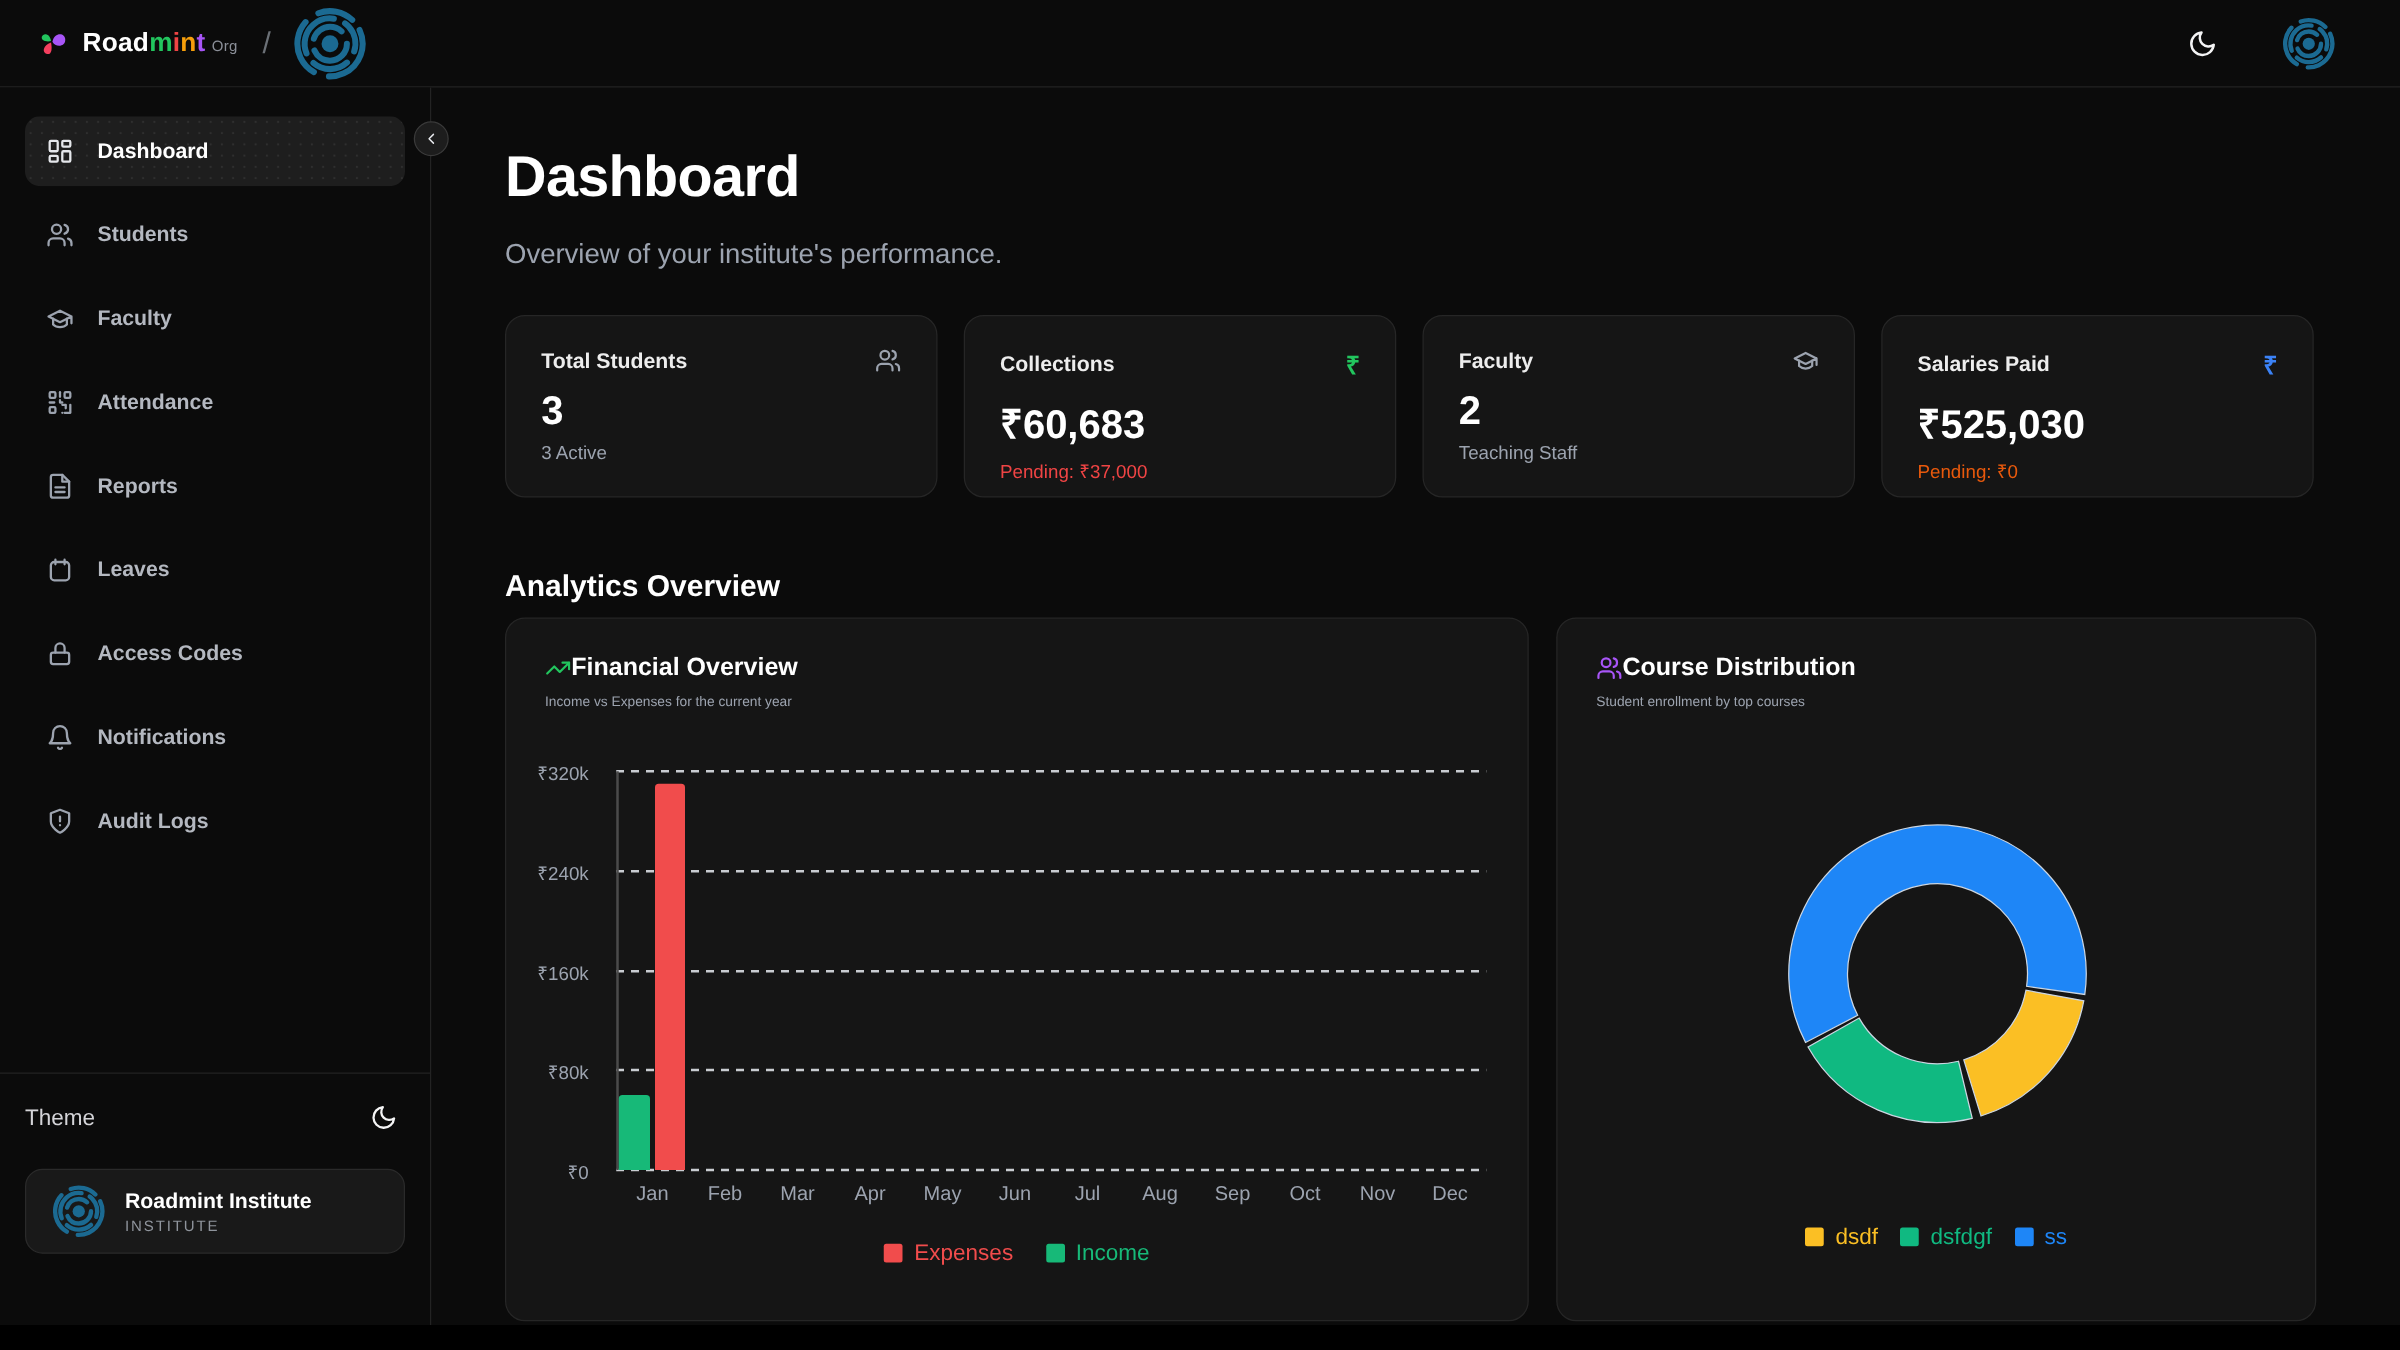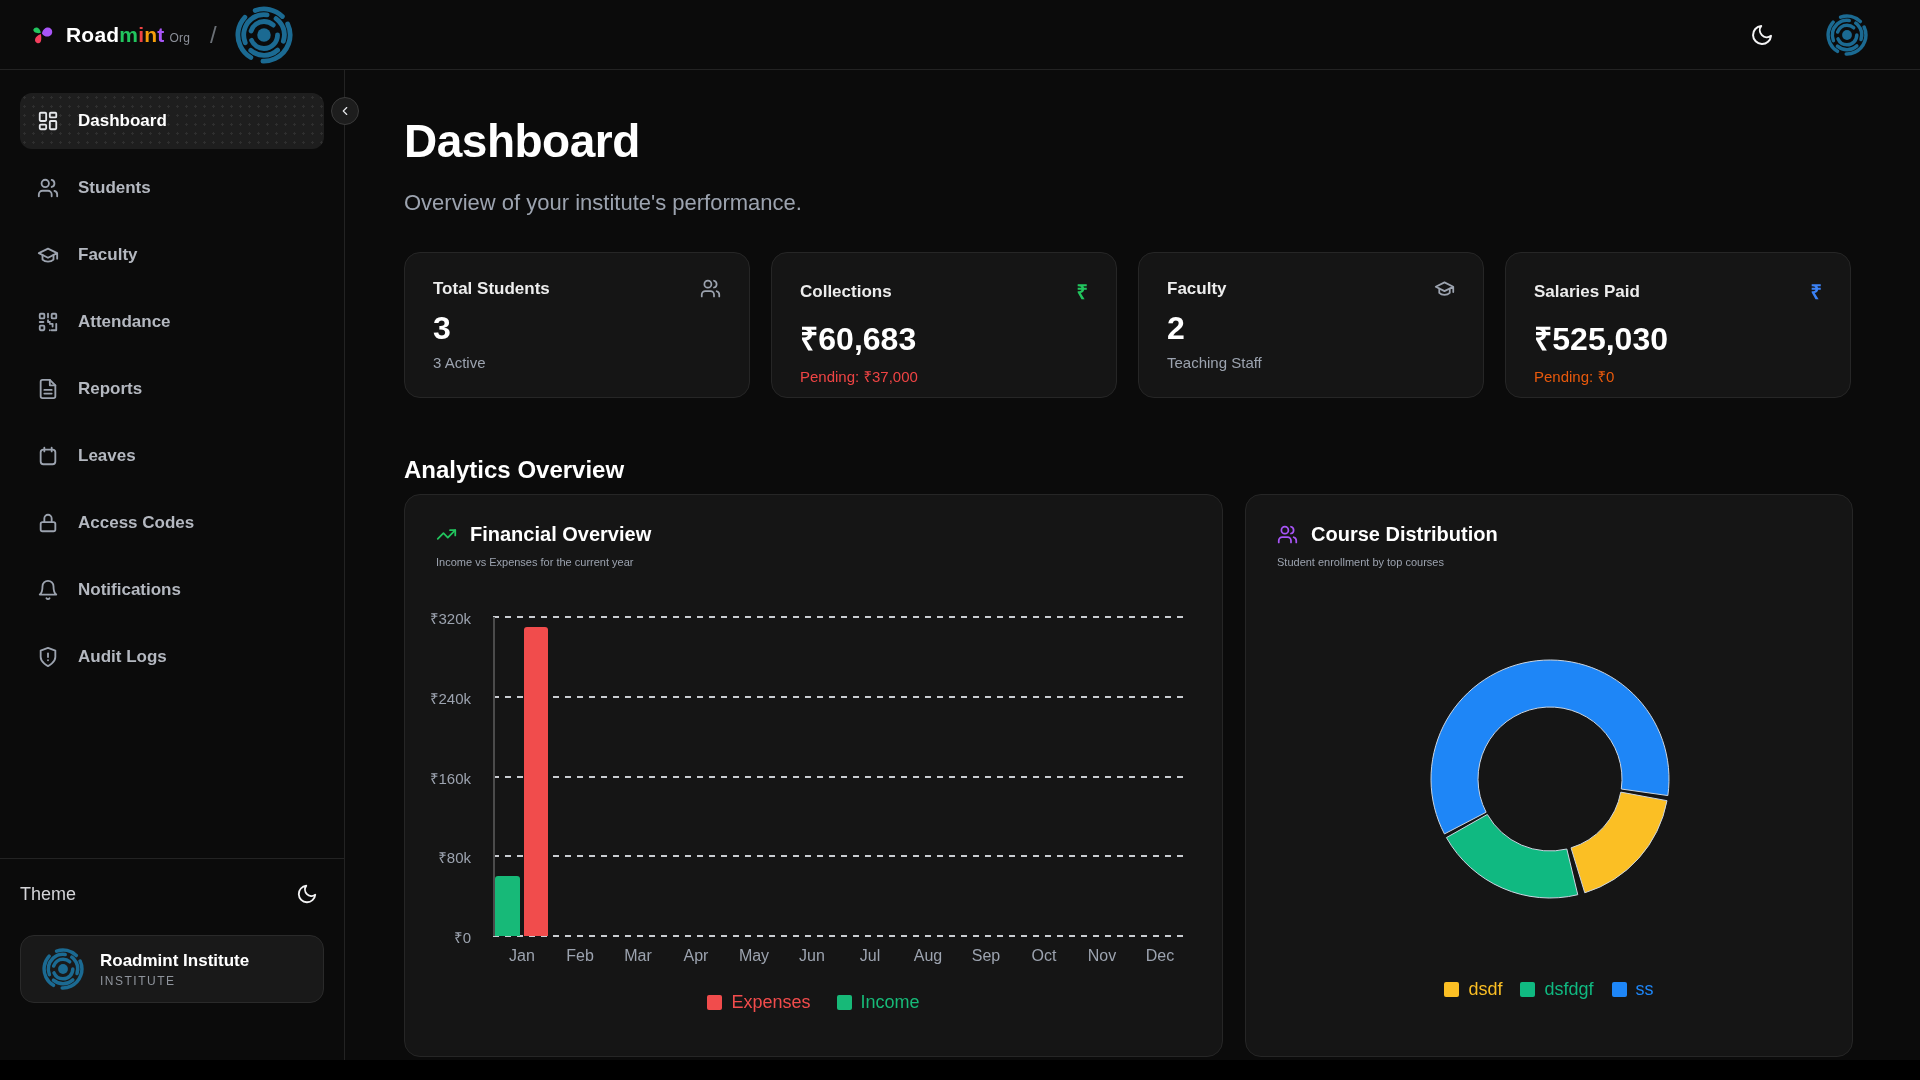--- a/index.html
+++ b/index.html
@@ -75,21 +75,21 @@
   .stat-sub { font-size:15px; margin-top:7px; }
 
   .section-title { position:absolute; left:59px; top:372px; font-size:24px; font-weight:800; color:#fff;margin-top:14px; }
 
   .charts { position:absolute; left:59px; top:424px; display:flex; gap:22px; }
   .chart-card { height:563px; background:#151515; border:1px solid #262626;
                 border-radius:16px; position:relative; }
   .chart-card.financial { width:819px; }
   .chart-card.course { width:608px; }
   .chart-head { position:absolute; top:28px; left:31px; }
-  .chart-title-row { display:flex; align-items:center; gap:13px; }
+  .chart-title-row { display:flex; align-items:center; }
   .chart-title-row svg { width:21px; height:21px; }
   .chart-title { font-size:20px; font-weight:800; color:#fff; }
   .chart-subtitle { margin-top:10px; font-size:11px; color:#9ca3af; }
 
   
   .gridline { position:absolute; height:2px;
               background-image:repeating-linear-gradient(90deg,#c9ccd1 0 6px,transparent 6px 12px); }
   .yaxis-line { position:absolute; width:2px; background:#4b4b4b; }
   .ytick { position:absolute; width:62px; text-align:right; font-size:15px; color:#9ca3af; }
   .bar { position:absolute; border-radius:3px 3px 0 0; }

